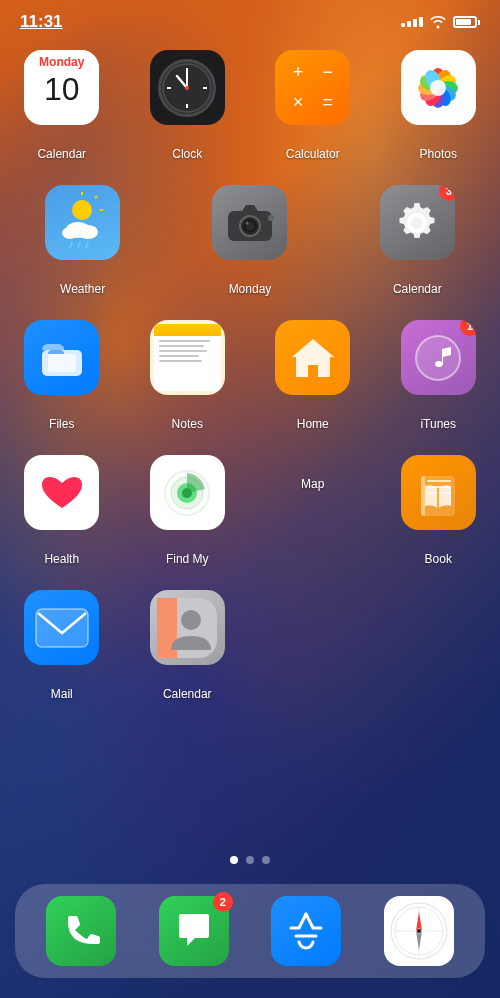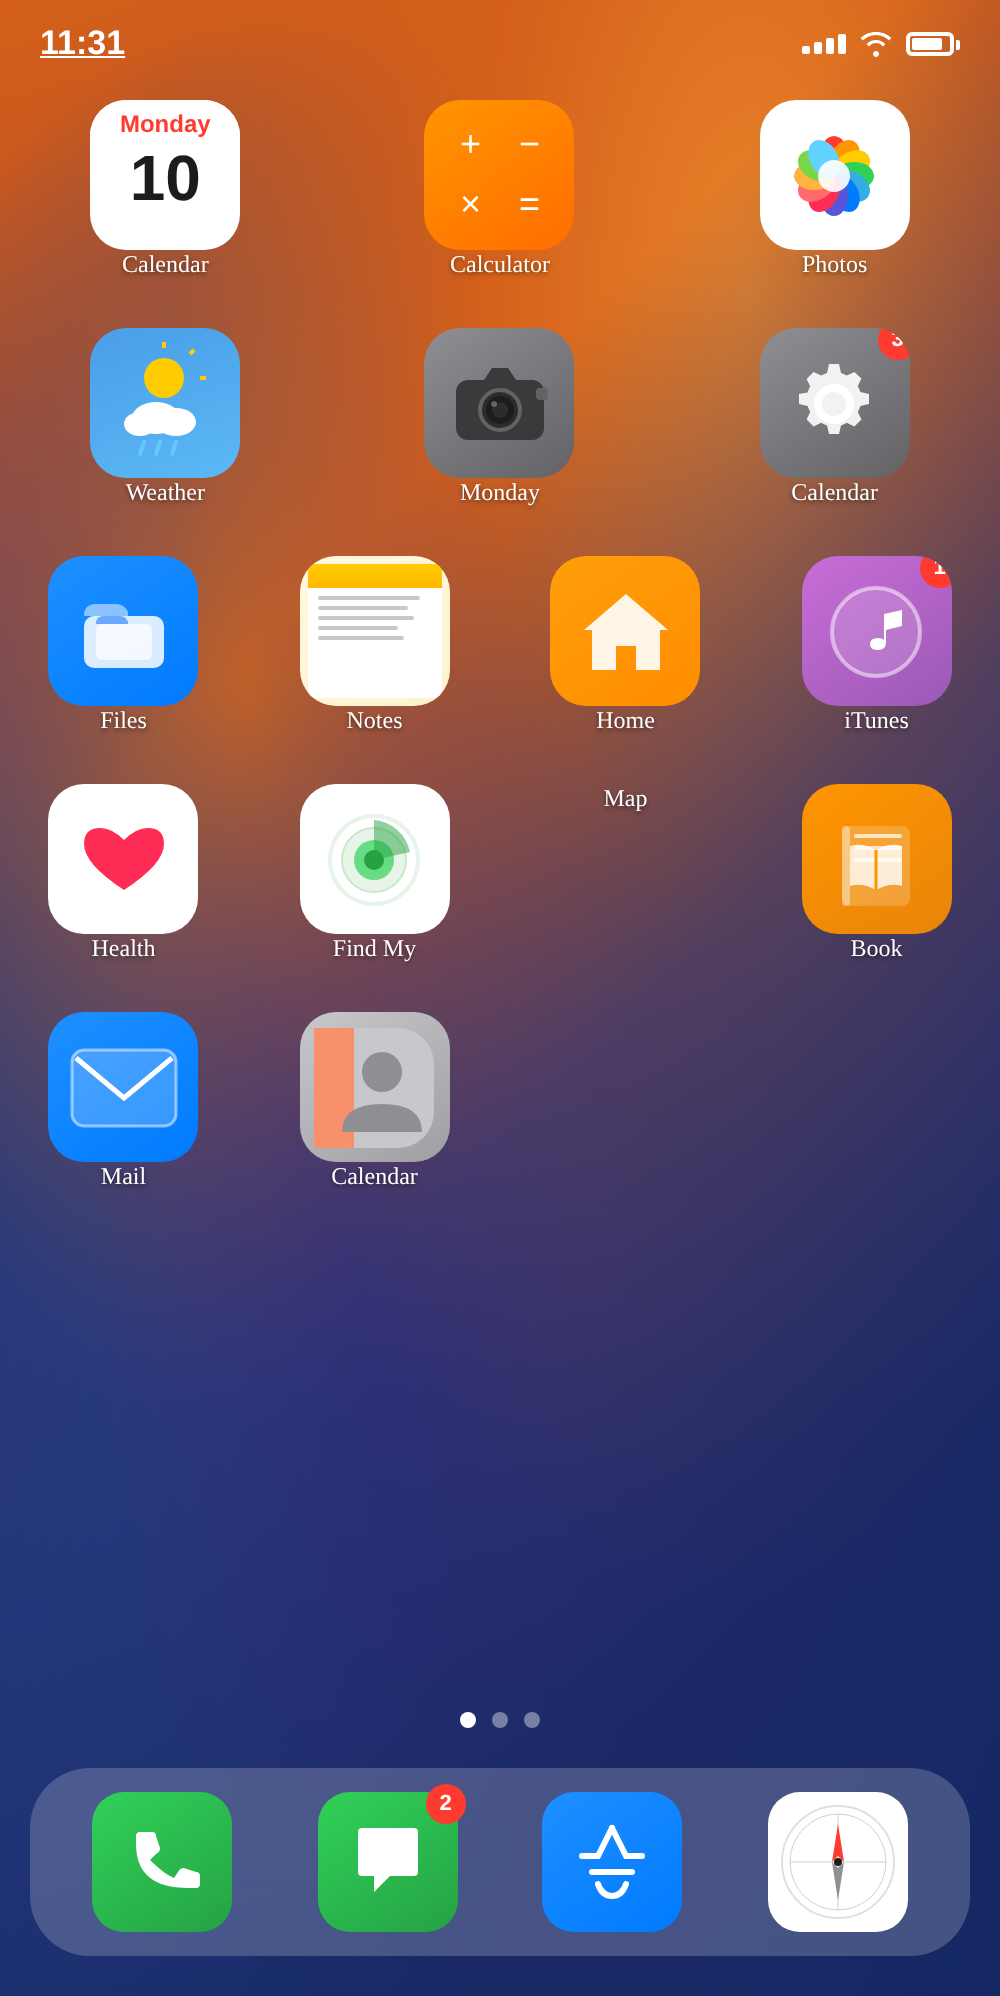--- a/index.html
+++ b/index.html
@@ -140,23 +140,22 @@
       display: flex;
       align-items: center;
       justify-content: center;
       position: relative;
       overflow: hidden;
     }
 
     .app-label {
       color: white;
       font-size: 12px;
-      margin-top: 0;
+      margin-top: 22px;
       text-shadow: 0 1px 2px rgba(0,0,0,0.5);
-      font-family: Liberation Serif, serif;
     }
 
     .badge {
       position: absolute;
       top: -4px;
       right: -4px;
       background: #ff3b30;
       color: white;
       font-size: 11px;
       font-weight: 700;
@@ -185,21 +184,21 @@
       color: #ff3b30;
       font-size: 12px;
       font-weight: 600;
       text-align: center;
       padding: 5px 0 2px;
     }
     .calendar-day {
       background: white;
       color: #1c1c1e;
       font-size: 32px;
-      font-weight: 700;
+      font-weight: 400;
       text-align: center;
       line-height: 1;
       padding: 2px 0;
     }
 
     
     .app-clock-bg {
       background: #1c1c1e;
     }
     .clock-face {
@@ -428,20 +427,42 @@
       <div class="app-item">
         <div class="app-icon app-calendar">
           <div class="calendar-inner">
             <div class="calendar-top">Monday</div>
             <div class="calendar-day">10</div>
           </div>
         </div>
         <span class="app-label">Calendar</span>
       </div>
 
+      <div class="app-item">
+        <div class="app-icon app-clock-bg" style="align-items:center;justify-content:center;">
+          <div class="clock-face">
+            <svg width="52" height="52" viewBox="0 0 52 52">
+
+              <circle cx="26" cy="26" r="24" fill="#2c2c2e" stroke="#48484a" stroke-width="2"></circle>
+
+              <line x1="26" y1="6" x2="26" y2="10" stroke="white" stroke-width="2"></line>
+              <line x1="46" y1="26" x2="42" y2="26" stroke="white" stroke-width="2"></line>
+              <line x1="26" y1="46" x2="26" y2="42" stroke="white" stroke-width="2"></line>
+              <line x1="6" y1="26" x2="10" y2="26" stroke="white" stroke-width="2"></line>
+
+              <line x1="26" y1="26" x2="16" y2="14" stroke="white" stroke-width="2.5" stroke-linecap="round"></line>
+
+              <line x1="26" y1="26" x2="26" y2="10" stroke="white" stroke-width="2" stroke-linecap="round"></line>
+
+              <circle cx="26" cy="26" r="2" fill="#ff3b30"></circle>
+            </svg>
+          </div>
+        </div>
+        <span class="app-label">Clock</span>
+      </div>
 
       <div class="app-item">
         <div class="app-icon app-calculator">
           <div class="calc-grid">
             <div class="calc-symbol">+</div>
             <div class="calc-symbol">−</div>
             <div class="calc-symbol">×</div>
             <div class="calc-symbol">=</div>
           </div>
         </div>

